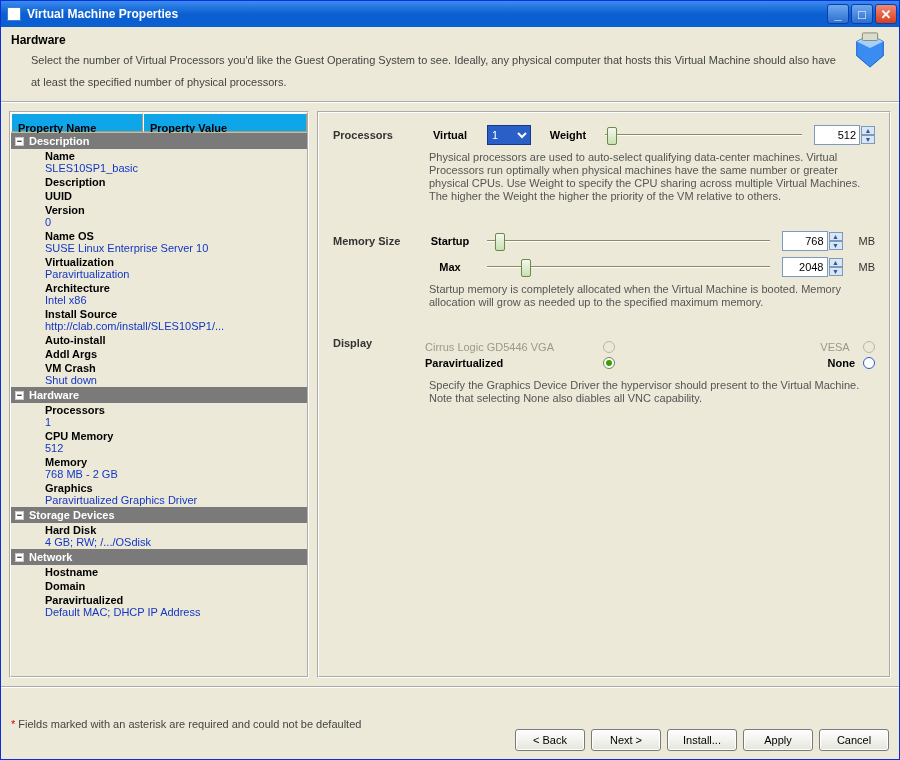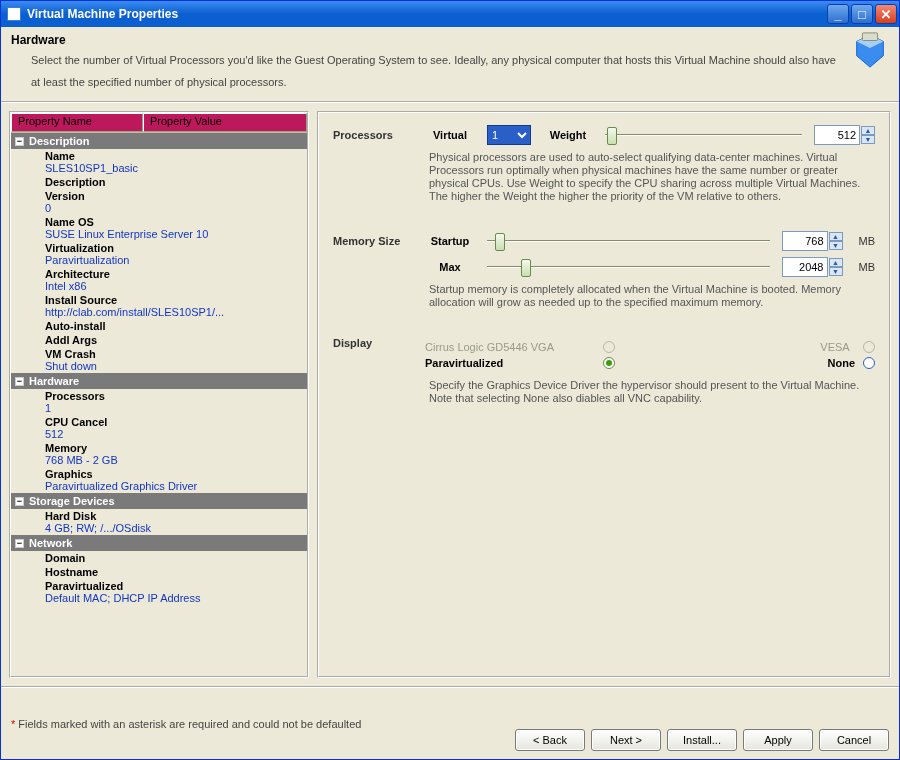--- a/index.html
+++ b/index.html
@@ -16,21 +16,21 @@
   .header { display:flex; align-items:flex-start; padding:4px 10px 8px 10px; border-bottom:2px groove #fff; }
   .header-text { flex:1; }
   .header h1 { margin:2px 0 2px 0; font-size:12px; font-weight:bold; color:#000; }
   .header p { margin:2px 0 0 20px; color:#444; line-height:22px; max-width:820px; }
   .header-icon { width:38px; height:38px; margin-left:8px; }
   .header-icon svg { width:38px; height:38px; }
   .body { flex:1; display:flex; padding:8px; gap:8px; overflow:hidden; }
   .left { width:300px; border:2px groove #fff; background:#ece9d8; display:flex; flex-direction:column; }
   .right { flex:1; border:2px groove #fff; background:#ece9d8; padding:12px 14px; overflow:auto; }
   .col-headers { display:flex; height:20px; background:#ece9d8; border-bottom:1px solid #c0c0a0; }
-  .col-headers div { padding:1px 6px; border:1px solid #fff; border-right-color:#a0a080; border-bottom-color:#a0a080; font-weight:normal; background:#be185d; }
+  .col-headers div { padding:8px 6px; border:1px solid #fff; border-right-color:#a0a080; border-bottom-color:#a0a080; font-weight:bold; background:#0ea5e9; }
   .col-headers .c1 { width:132px; }
   .col-headers .c2 { flex:1; }
   .tree { flex:1; overflow:auto; }
   .section-head { background:#7a7a7a; color:#fff; font-weight:bold; padding:2px 4px; display:flex; align-items:center; }
   .section-head .toggle { display:inline-block; width:9px; height:9px; border:1px solid #ccc; background:#fff; color:#000; font-size:9px; line-height:7px; text-align:center; margin-right:5px; }
   .row { display:flex; padding:1px 0 1px 34px; align-items:flex-start;flex-direction:column; }
   .row .k { width:100px; font-weight:bold; color:#000; }
   .row .v { flex:1; color:#1336c6; padding-right:4px; overflow:hidden; text-overflow:ellipsis; white-space:nowrap; }
   .right .group { margin-bottom:28px; }
   .grouprow { display:flex; align-items:center; gap:12px; margin-bottom:6px; }
@@ -103,20 +103,24 @@
           </div>
           <div class="row">
             <div class="k">Name</div>
             <div class="v">SLES10SP1_basic</div>
           </div>
           <div class="row">
             <div class="k">Description</div>
             <div class="v"></div>
           </div>
           <div class="row">
+            <div class="k">UUID</div>
+            <div class="v"></div>
+          </div>
+          <div class="row">
             <div class="k">Version</div>
             <div class="v">0</div>
           </div>
           <div class="row">
             <div class="k">Name OS</div>
             <div class="v">SUSE Linux Enterprise Server 10</div>
           </div>
           <div class="row">
             <div class="k">Virtualization</div>
             <div class="v">Paravirtualization</div>
@@ -143,21 +147,21 @@
           </div>
           <div class="section-head">
             <span class="toggle">−</span>
             <span>Hardware</span>
           </div>
           <div class="row">
             <div class="k">Processors</div>
             <div class="v">1</div>
           </div>
           <div class="row">
-            <div class="k">CPU Cancel</div>
+            <div class="k">CPU Memory</div>
             <div class="v">512</div>
           </div>
           <div class="row">
             <div class="k">Memory</div>
             <div class="v">768 MB - 2 GB</div>
           </div>
           <div class="row">
             <div class="k">Graphics</div>
             <div class="v">Paravirtualized Graphics Driver</div>
           </div>
@@ -167,25 +171,25 @@
           </div>
           <div class="row">
             <div class="k">Hard Disk</div>
             <div class="v">4 GB; RW; /.../OSdisk</div>
           </div>
           <div class="section-head">
             <span class="toggle">−</span>
             <span>Network</span>
           </div>
           <div class="row">
+            <div class="k">Hostname</div>
+            <div class="v"></div>
+          </div>
+          <div class="row">
             <div class="k">Domain</div>
-            <div class="v"></div>
-          </div>
-          <div class="row">
-            <div class="k">Hostname</div>
             <div class="v"></div>
           </div>
           <div class="row">
             <div class="k">Paravirtualized</div>
             <div class="v">Default MAC; DHCP IP Address</div>
           </div>
         </div>
     </div>
 
     <div class="right">

